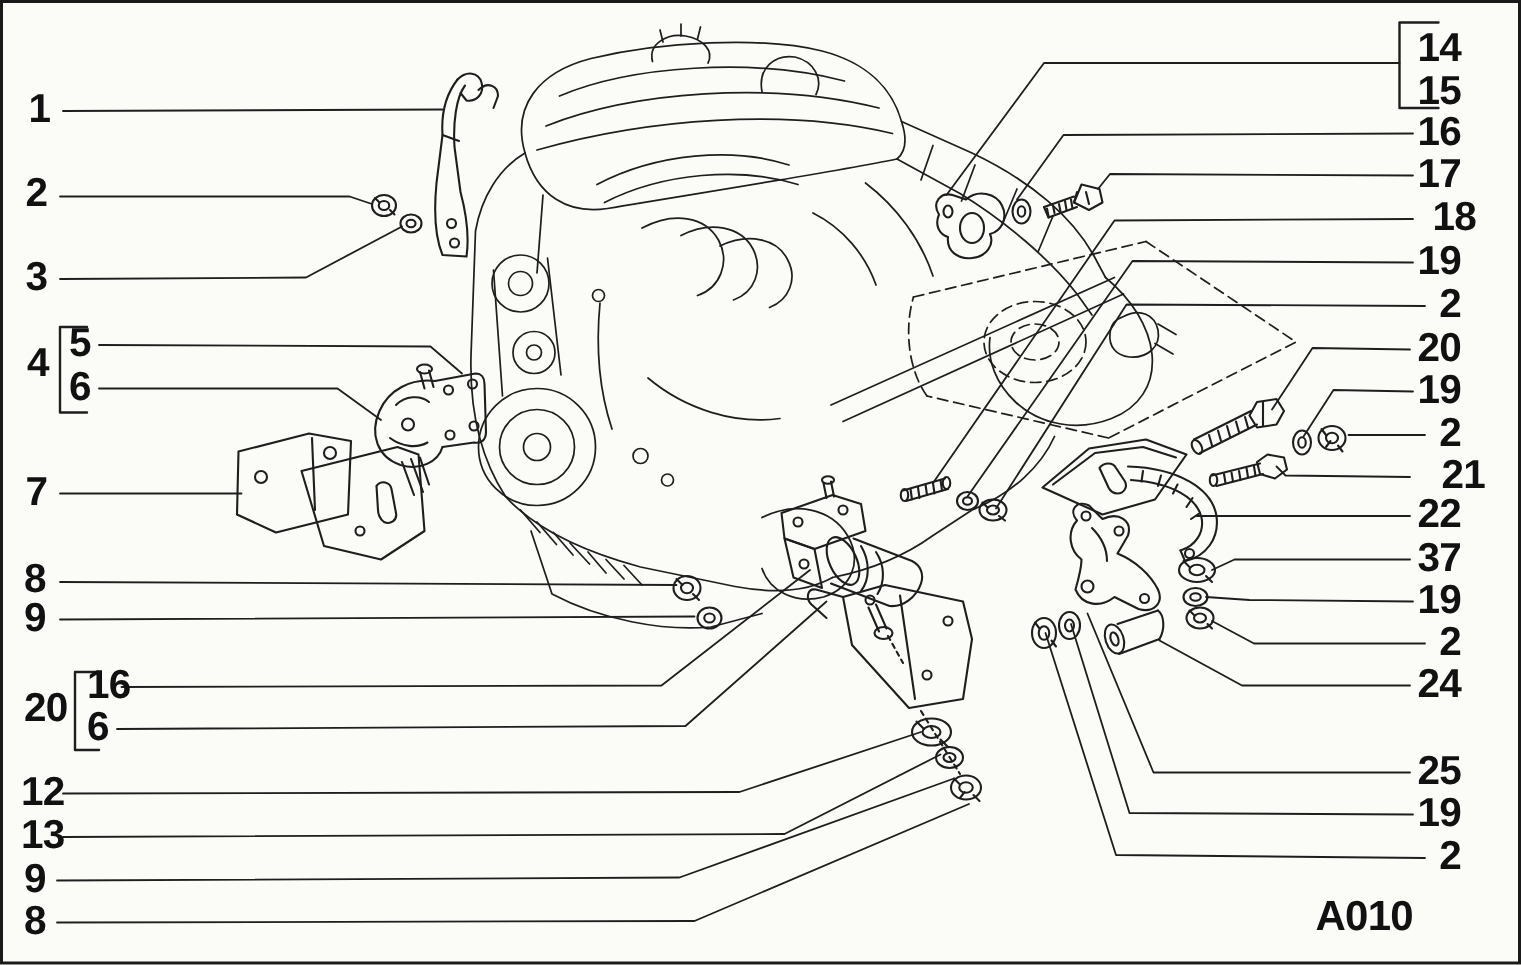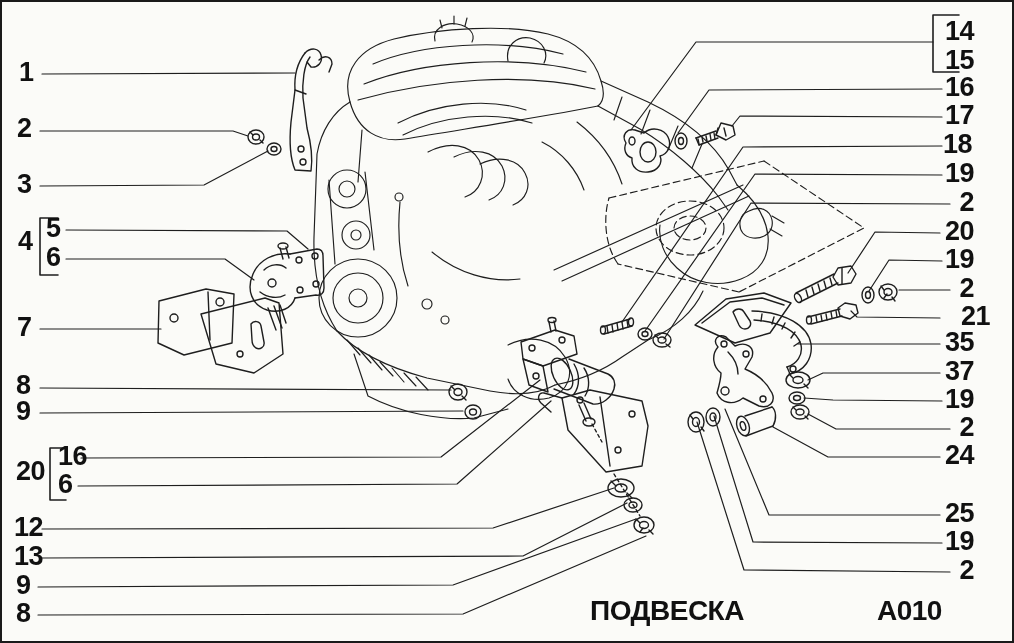--- a/index.html
+++ b/index.html
@@ -349,32 +349,31 @@
   <div class="callout" style="left:56px;top:484px">6</div>
   <div class="callout" style="left:12px;top:527px">12</div>
   <div class="callout" style="left:12px;top:556px">13</div>
   <div class="callout" style="left:14px;top:585px">9</div>
   <div class="callout" style="left:14px;top:613px">8</div>
 
   <div class="callout r" style="right:38px;top:31px">14</div>
   <div class="callout r" style="right:38px;top:60px">15</div>
   <div class="callout r" style="right:38px;top:87px">16</div>
   <div class="callout r" style="right:38px;top:115px">17</div>
-  <div class="callout r" style="right:40px;top:144px">18</div>
+  <div class="callout r" style="right:28px;top:144px">18</div>
   <div class="callout r" style="right:38px;top:173px">19</div>
   <div class="callout r" style="right:38px;top:202px">2</div>
   <div class="callout r" style="right:38px;top:231px">20</div>
   <div class="callout r" style="right:38px;top:259px">19</div>
   <div class="callout r" style="right:38px;top:288px">2</div>
   <div class="callout r" style="right:22px;top:316px">21</div>
-  <div class="callout r" style="right:38px;top:342px">35</div>
+  <div class="callout r" style="right:38px;top:342px">22</div>
   <div class="callout r" style="right:38px;top:371px">37</div>
   <div class="callout r" style="right:38px;top:399px">19</div>
   <div class="callout r" style="right:38px;top:427px">2</div>
   <div class="callout r" style="right:38px;top:455px">24</div>
   <div class="callout r" style="right:38px;top:513px">25</div>
   <div class="callout r" style="right:38px;top:541px">19</div>
   <div class="callout r" style="right:38px;top:570px">2</div>
 
-  <span class="caption" style="left:588px">ПОДВЕСКА</span>
   <span class="caption" style="left:875px">А010</span>
 
 </div>
 
 </body></html>

